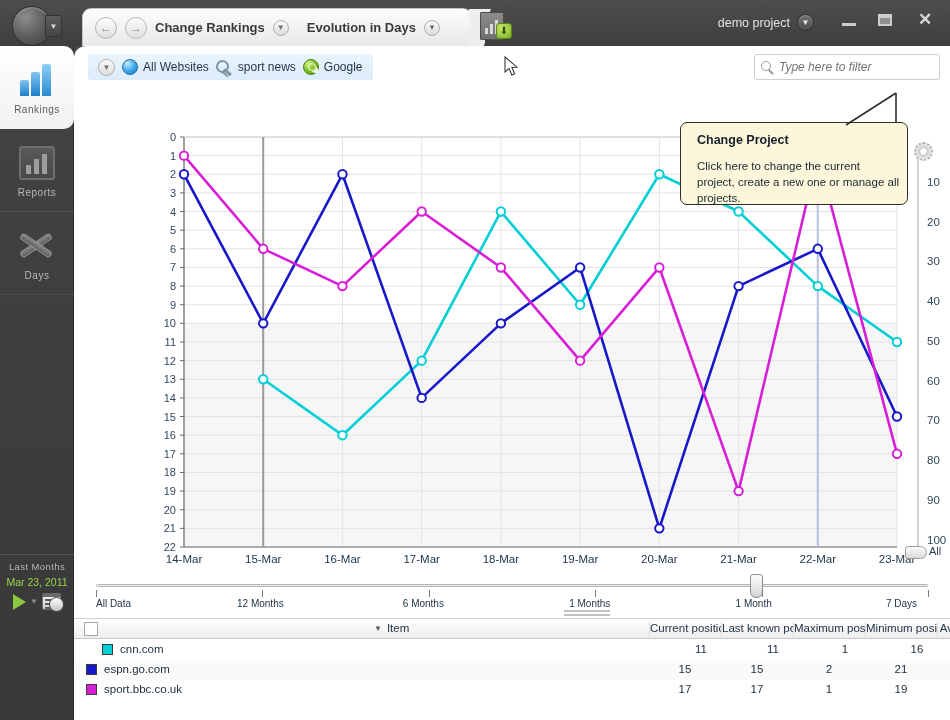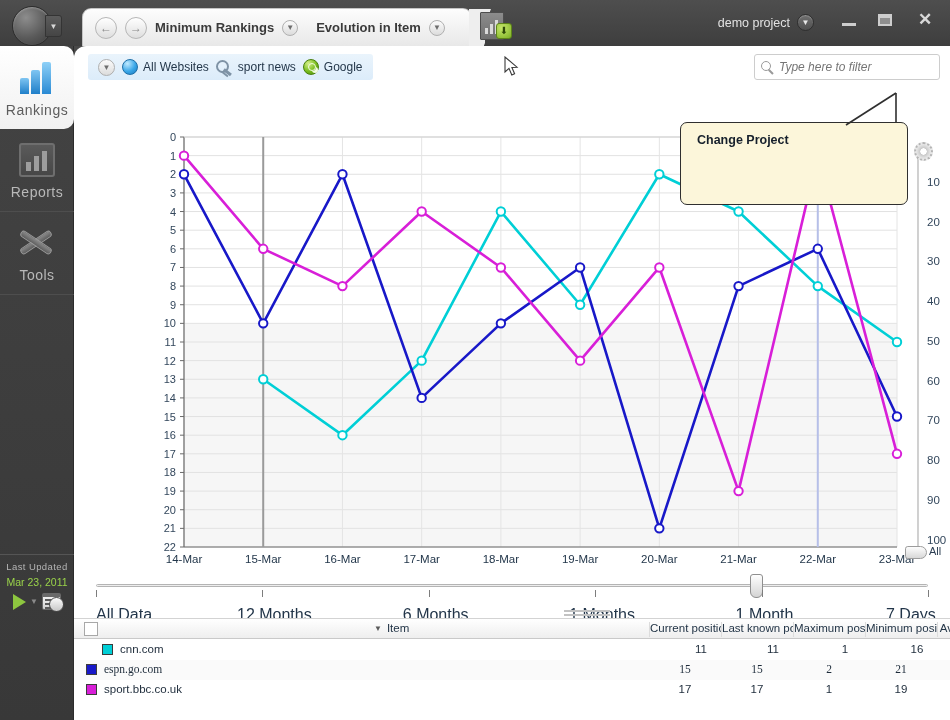--- a/index.html
+++ b/index.html
@@ -118,21 +118,21 @@
     position: absolute; left: 0; top: 46px; width: 74px; height: 674px;
     background: linear-gradient(#434343, #383838);
     border-right: 1px solid #2b2b2b;
   }
   .navitem {
     position: relative; height: 83px; width: 74px;
     display: flex; flex-direction: column; align-items: center;
     justify-content: center; gap: 4px;
     border-bottom: 1px solid #4e4e4e;
   }
-  .navitem .nlabel { font-size: 14px; color: #b9b9b9; letter-spacing: .5px; }
+  .navitem .nlabel { font-size: 10px; color: #b9b9b9; letter-spacing: .5px; }
   .navitem.active {
     background: linear-gradient(#ffffff, #f1f1f1);
     border-radius: 0 10px 10px 0; border-bottom: none;
   }
   .navitem.active .nlabel { color: #5d5d5d; }
   .nico { width: 40px; height: 40px; position: relative; }
 
   
   .ico-bars i { position: absolute; bottom: 4px; border-radius: 2px 2px 0 0; }
   .ico-bars i:nth-child(1) { left: 3px;  width: 9px;  height: 16px; background: linear-gradient(#7fc5f2, #1f7fc9); }
@@ -291,21 +291,21 @@
   }
 
   
   #timerange { position: absolute; left: 0; top: 524px; width: 876px; height: 46px; }
   #tr-track {
     position: absolute; left: 22px; top: 14px; width: 832px; height: 3px;
     background: linear-gradient(#ffffff, #dcdcdc);
     border: 1px solid #b4b4b4; border-radius: 2px;
   }
   .tr-tick { position: absolute; top: 20px; width: 1px; height: 7px; background: #7d7d7d; }
-  .tr-lab  { position: absolute; top: 28px; font-size: 16px; color: #223549; white-space: nowrap; margin-top: 8px; }
+  .tr-lab  { position: absolute; top: 28px; font-size: 10px; color: #223549; white-space: nowrap; }
   #tr-thumb {
     position: absolute; left: 676px; top: 4px; width: 13px; height: 24px;
     background: linear-gradient(#fefefe, #d4d4d4);
     border: 1px solid #8f8f8f; border-radius: 3px 3px 6px 6px;
   }
   #grip {
     position: absolute; left: 490px; top: 40px; width: 46px; height: 6px;
     border-top: 2px solid #c2c2c2; border-bottom: 2px solid #c2c2c2;
   }
 
@@ -324,21 +324,21 @@
     position: absolute; left: 300px; top: 3px; font-size: 11.5px; color: #233547;
     display: flex; align-items: center; gap: 5px;
   }
   .sort-caret { font-size: 8px; color: #5b5b5b; }
   .hdr-num {
     position: absolute; top: 3px; font-size: 11.5px; color: #233547;
     width: 72px; text-align: center; overflow: hidden;
     white-space: nowrap; border-left: 1px solid #dcdcdc; height: 15px;
   }
   .trow { position: absolute; left: 0; width: 876px; height: 20px; }
-  .trow.alt { background: #fafafa; font-family: Liberation Serif, serif; }
+  .trow.alt { background: #fafafa; }
   .swatch {
     position: absolute; left: 12px; top: 4px; width: 11px; height: 11px;
     border: 1px solid #3b3b3b;
   }
   .tname { position: absolute; left: 30px; top: 3px; font-size: 11.5px; color: #1d2b3a; }
   .tnum  { position: absolute; top: 3px; width: 72px; text-align: center; font-size: 11.5px; color: #1d2b3a; }
 
   
   #tooltip {
     position: absolute; left: 606px; top: 76px; width: 228px; height: 83px;
@@ -378,23 +378,23 @@
       <div class="wc">
           <div class="wc-max"></div>
         </div>
       <div class="wc wc-close">✕</div>
     </div>
   </div>
 
   <div id="tabstrip">
     <div class="navbtn">←</div>
     <div class="navbtn">→</div>
-    <span class="tablabel">Minimum Rankings</span>
+    <span class="tablabel">Change Rankings</span>
     <span class="lt-btn">▼</span>
-    <span class="tablabel" style="margin-left:10px">Evolution in Item</span>
+    <span class="tablabel" style="margin-left:10px">Evolution in Days</span>
     <span class="lt-btn">▼</span>
   </div>
 
   <div id="export-tab">
     <div id="doc-ico">
         <i></i>
         <i></i>
         <i></i>
       </div>
     <div id="doc-arrow">⬇</div>
@@ -421,27 +421,27 @@
       </div>
       <span class="nlabel">Reports</span>
     </div>
 
 
     <div class="navitem">
       <div class="nico ico-tools">
           <i></i>
           <i></i>
         </div>
-      <span class="nlabel">Tools</span>
+      <span class="nlabel">Days</span>
     </div>
 
 
 
     <div id="lastupdated">
-      <div id="lu-title">Last Updated</div>
+      <div id="lu-title">Last Months</div>
       <div id="lu-date">Mar 23, 2011</div>
       <div id="lu-row">
         <div id="play-ico"></div>
         <span id="play-caret">▼</span>
         <div id="sched-ico">
             <i></i>
           </div>
       </div>
     </div>
   </div>
@@ -681,20 +681,21 @@
           </div>
         </div>
     </div>
 
     <svg id="tt-tail" viewBox="0 0 56 34">
       <path d="M2,33 L52,1" stroke="#2f2f2f" stroke-width="1.6" fill="none"></path>
       <path d="M52,1 L52,30" stroke="#2f2f2f" stroke-width="1.6" fill="none"></path>
     </svg>
     <div id="tooltip">
       <div id="tt-title">Change Project</div>
+      <div id="tt-body">Click here to change the current project, create a new one or manage all projects.</div>
     </div>
   </div>
 
   <svg id="cursor" width="16" height="22" viewBox="0 0 16 22">
     <path d="M1,1 L1,16 L5,12.4 L7.8,19 L10.6,17.8 L7.9,11.4 L13,11.2 Z" fill="#ffffff" stroke="#3a3a3a" stroke-width="1.1"></path>
   </svg>
 
 </div>
 
 </body></html>

